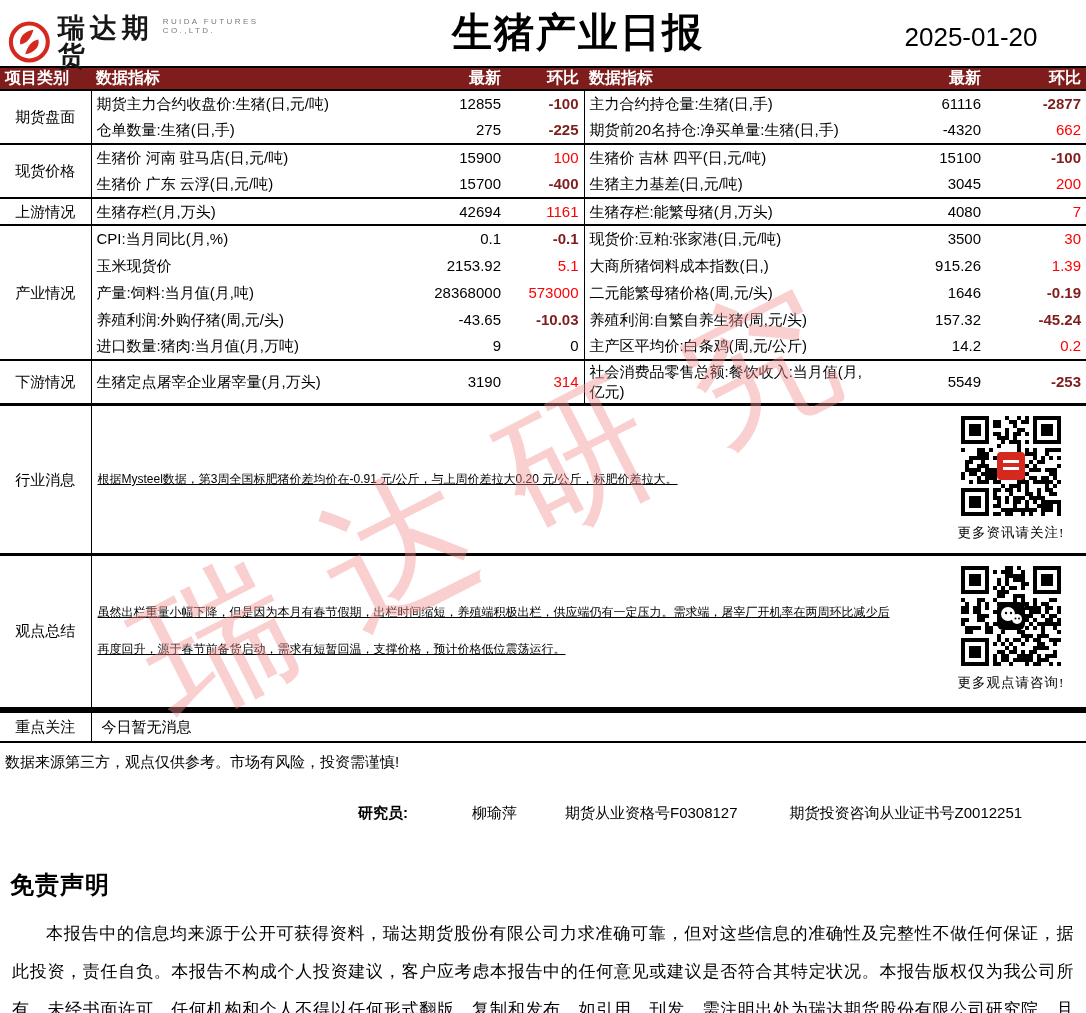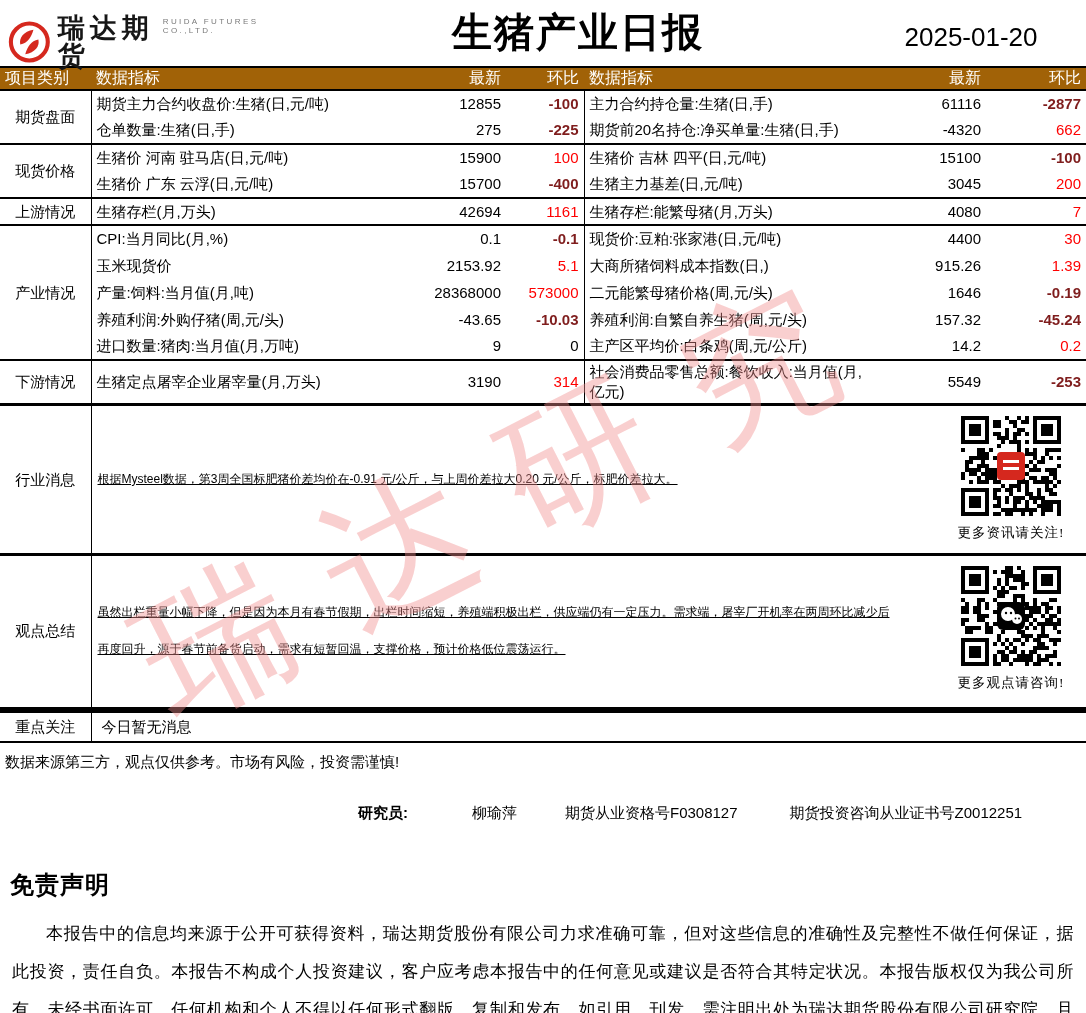--- a/index.html
+++ b/index.html
@@ -11,21 +11,21 @@
   .rpt-header { display:flex; align-items:flex-start; padding:6px 8px 0 8px; height:66px; }
   .logo { display:flex; align-items:center; gap:7px; width:280px; padding-top:8px; }
   .logo-txt { display:flex; flex-direction:row; }
   .logo-brand { font-size:27px; font-weight:bold; letter-spacing:5px; line-height:1.05; color:#161616; }
   .logo-sub { font-size:8px; color:#7a7a7a; letter-spacing:2.4px; margin-top:3px; }
   .rpt-title { flex:1; text-align:center; font-size:40px; font-weight:bold; letter-spacing:2px; line-height:1.3; }
   .rpt-date { width:210px; text-align:center; font-size:26px; padding-top:16px; padding-right:4px; }
 
   
   table.rpt { width:1086px; border-collapse:collapse; table-layout:fixed; border-top:2px solid #000; }
-  thead th { background:#a16207; color:#fff; font-size:16px; font-weight:normal; height:18px; padding:0 5px; }
+  thead th { background:#7f1d1d; color:#fff; font-size:16px; font-weight:bold; height:18px; padding:0 5px; }
   th.al { text-align:left; } th.ac { text-align:left; } th.ar { text-align:right; }
   td { font-size:15px; padding:1px 5px; vertical-align:middle; line-height:20px; }
   tr.datarow { height:27px; }
   td.cat { border-right:1.5px solid #000; text-align:center; padding:0 2px; }
   td.ind2 { border-left:1px solid #000; }
   td.num { text-align:right; font-variant-numeric:tabular-nums; }
   tr.gfirst td { border-top:2px solid #000; }
   .c-red { color:#FE0000; } .c-blue { color:#7f1d1d;font-weight:bold; } .c-black { color:#000; }
 
   tr.news-row td { border-top:3px solid #000; height:150px; }
@@ -142,21 +142,21 @@
           <td class="ind2">生猪存栏:能繁母猪(月,万头)</td>
           <td class="num">4080</td>
           <td class="num c-red">7</td>
         </tr>
         <tr class="datarow gfirst">
           <td class="cat" rowspan="5">产业情况</td>
           <td class="ind1">CPI:当月同比(月,%)</td>
           <td class="num">0.1</td>
           <td class="num c-blue">-0.1</td>
           <td class="ind2">现货价:豆粕:张家港(日,元/吨)</td>
-          <td class="num">4400</td>
+          <td class="num">3500</td>
           <td class="num c-red">30</td>
         </tr>
         <tr class="datarow">
           <td class="ind1">玉米现货价</td>
           <td class="num">2153.92</td>
           <td class="num c-red">5.1</td>
           <td class="ind2">大商所猪饲料成本指数(日,)</td>
           <td class="num">915.26</td>
           <td class="num c-red">1.39</td>
         </tr>

